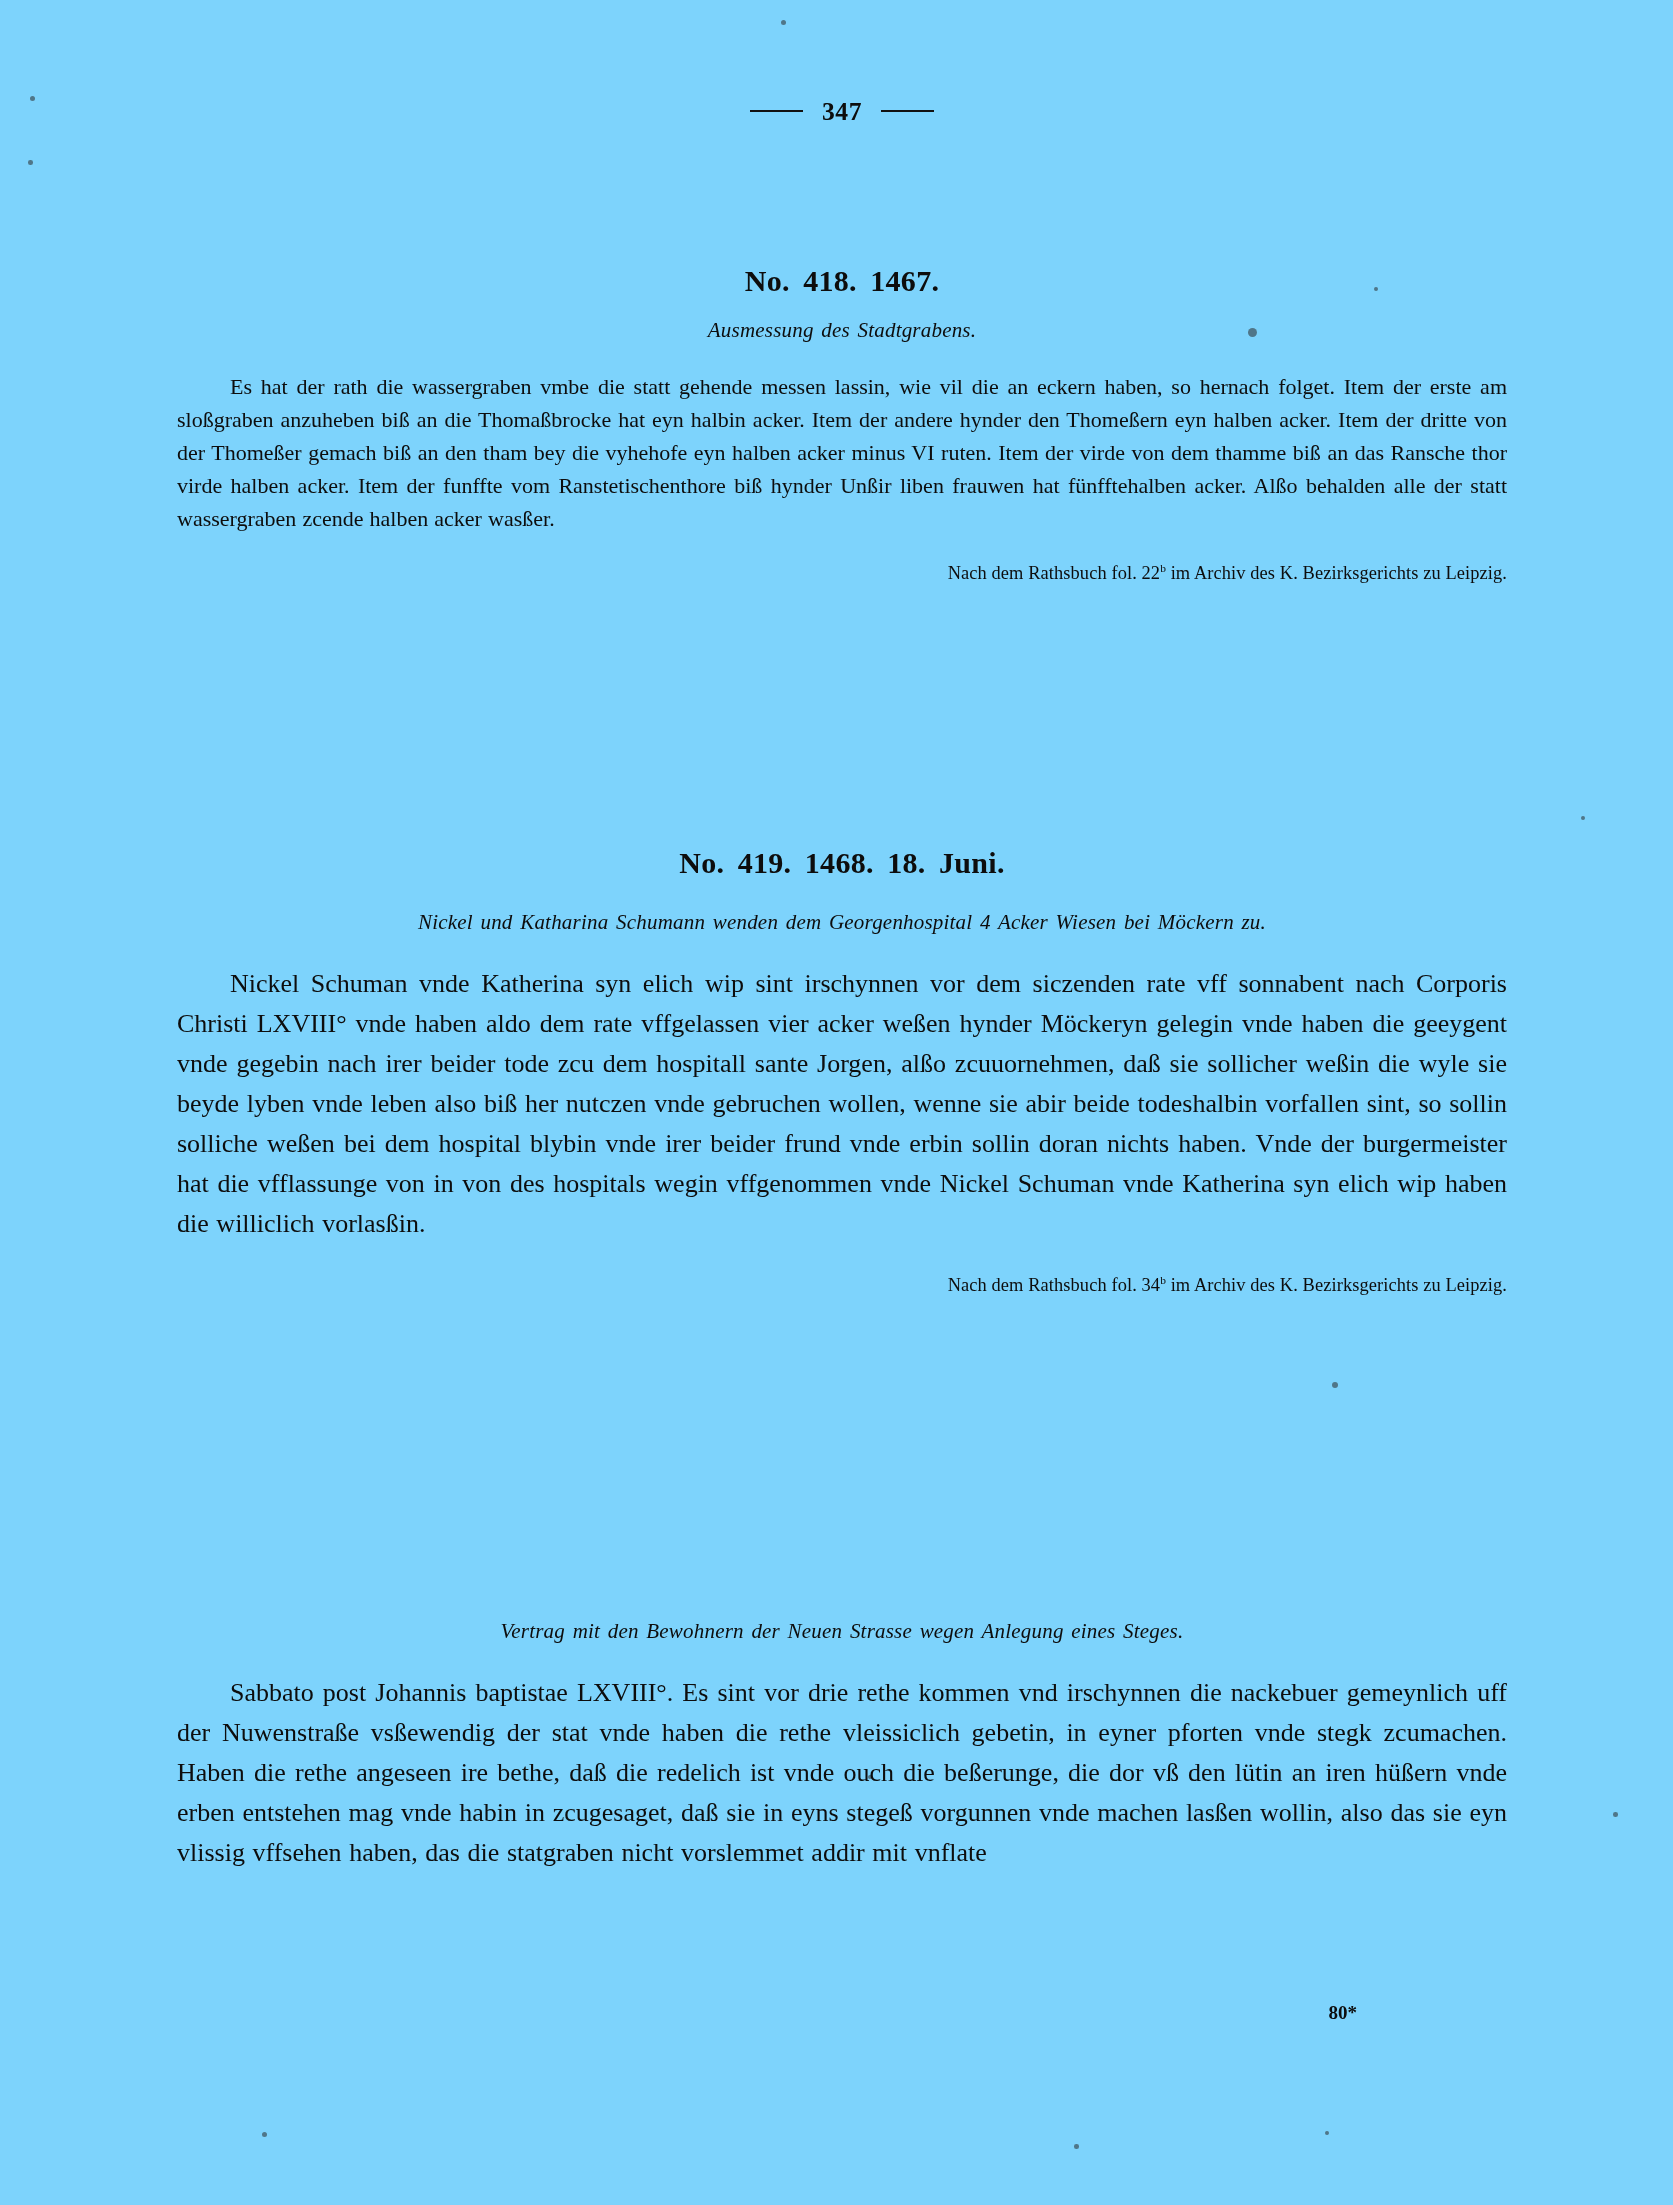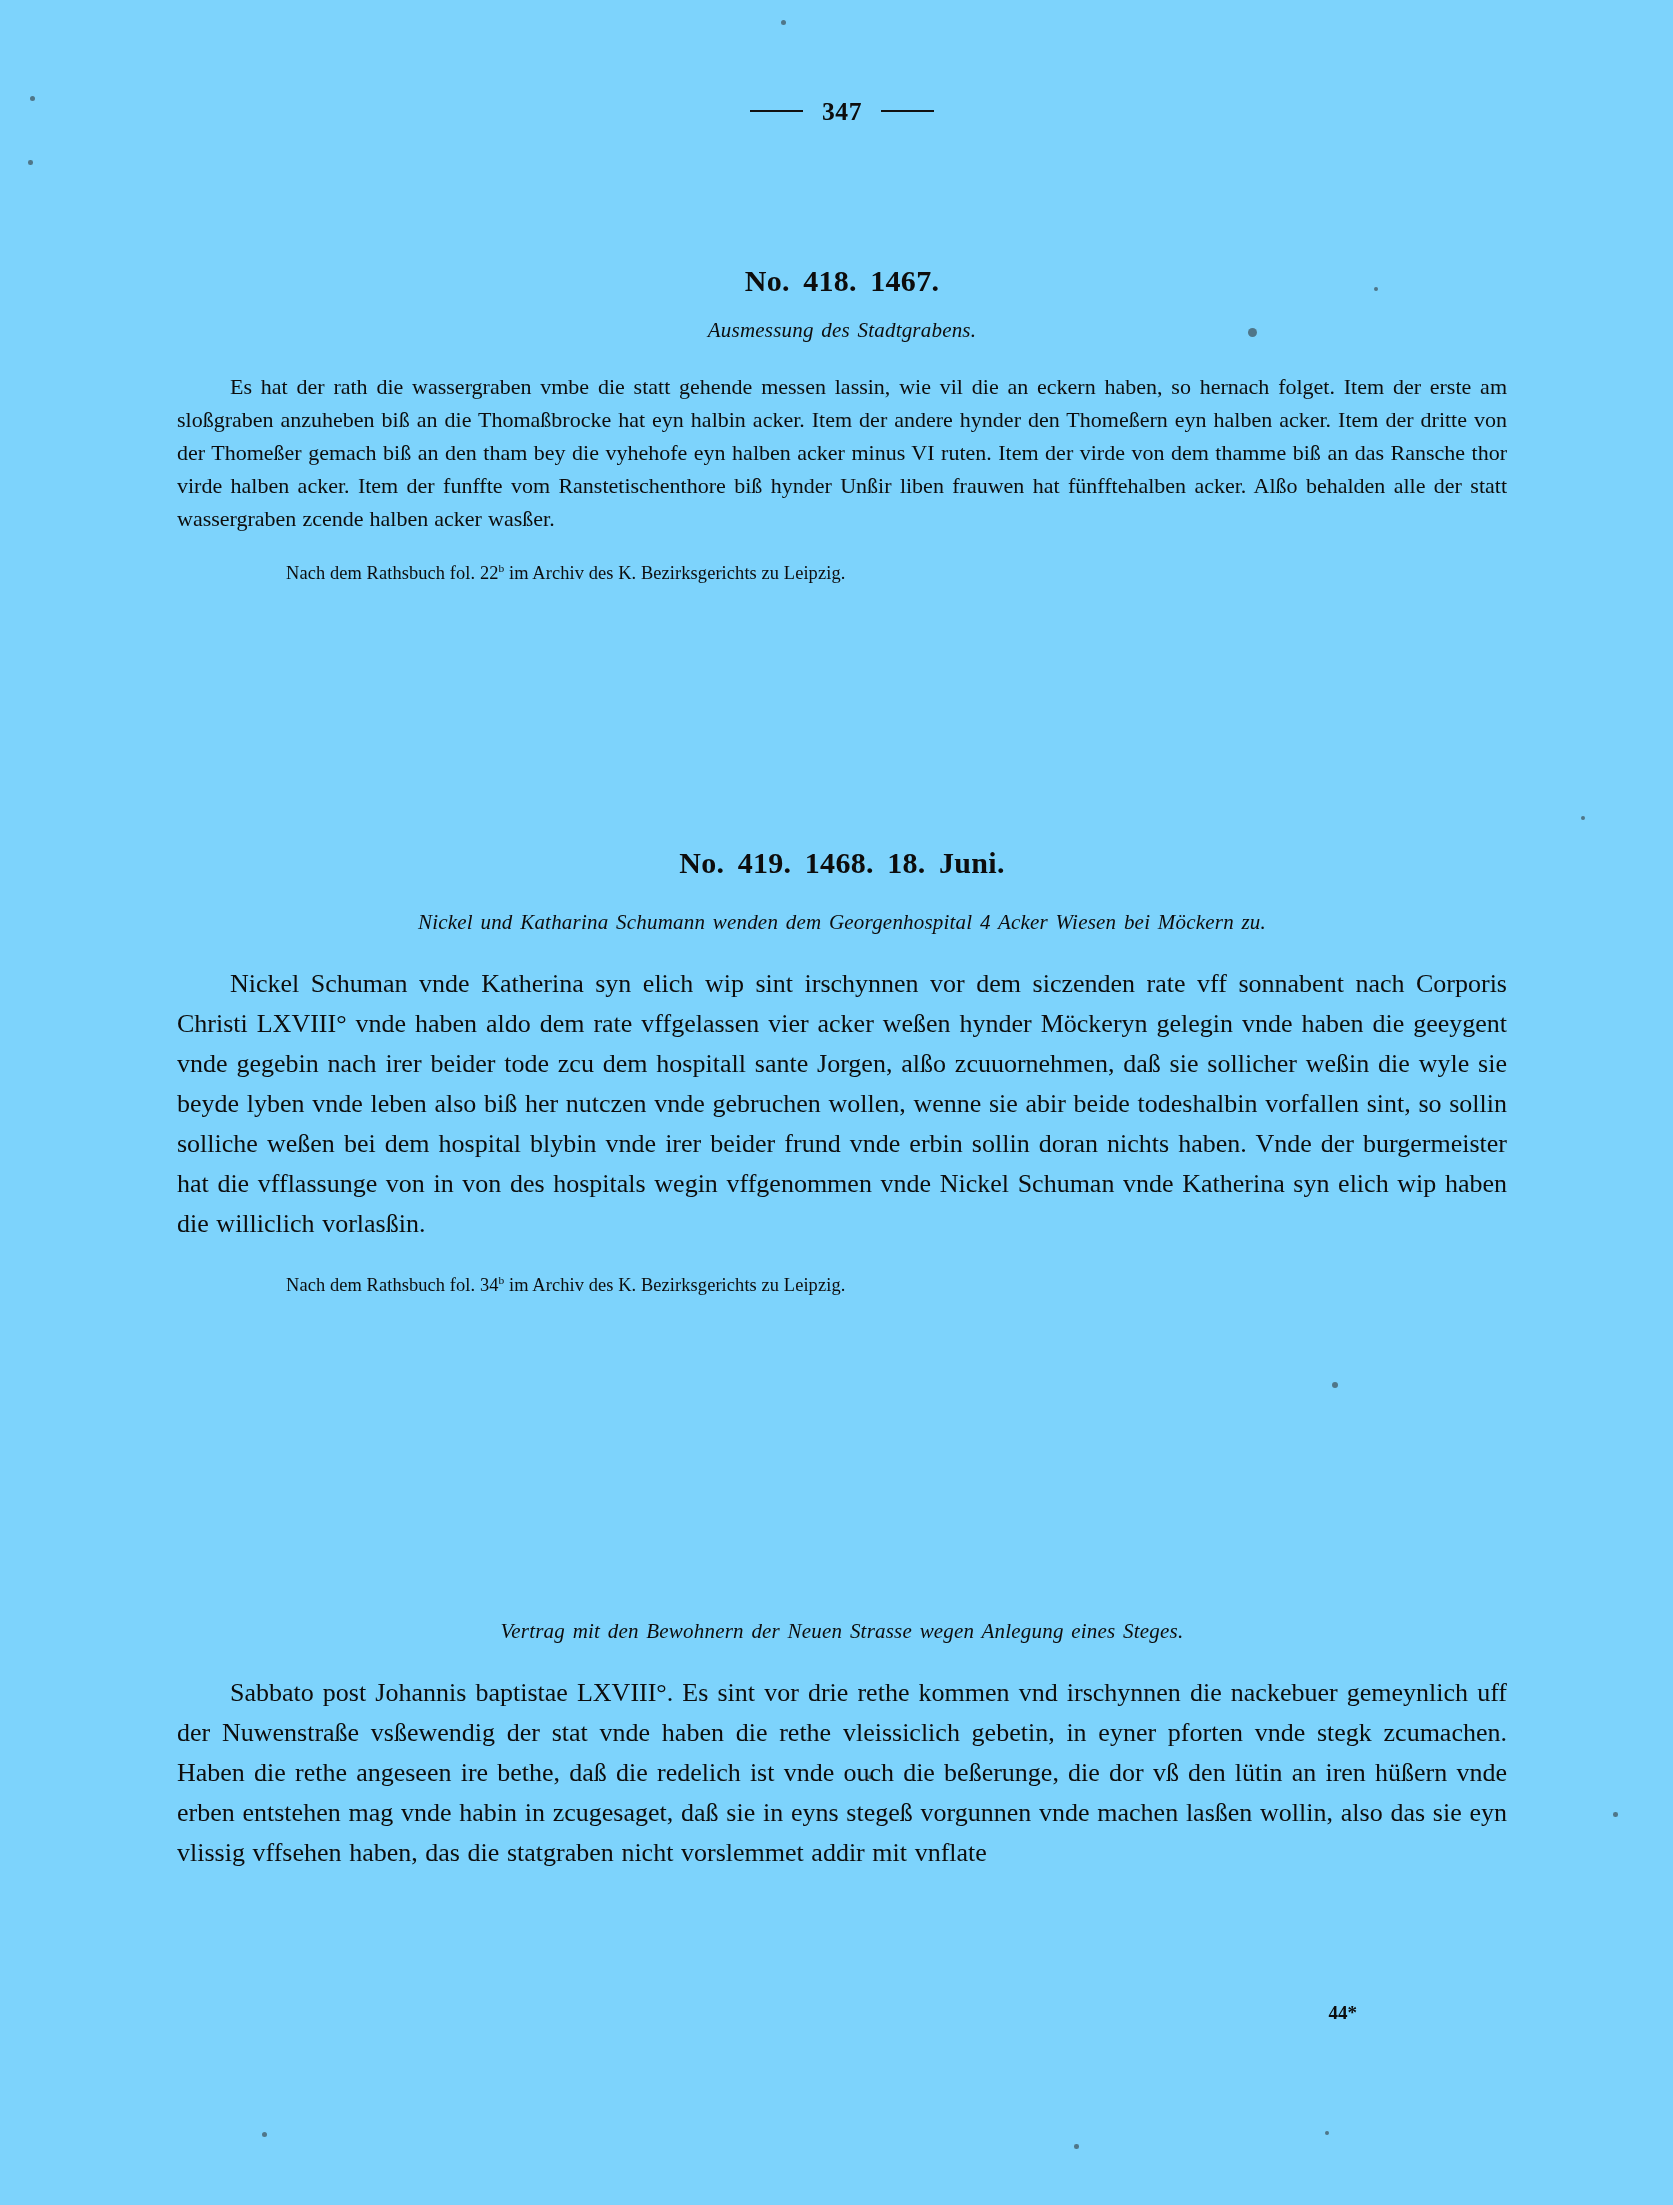--- a/index.html
+++ b/index.html
@@ -75,21 +75,21 @@
     word-spacing: 0.6px;
     hyphens: none;
   }
   .sec-body.lead { text-indent: 53px; }
   .sec-body.wide {
     font-size: 26px;
     line-height: 40px;
     word-spacing: 1.1px;
   }
   .sec-source {
-    text-align: left;
+    text-align: right;
     font-size: 18.4px;
     line-height: 24.5px;
     padding-left: 109px;
     letter-spacing: 0.1px;
   }
   sup { font-size: 0.62em; vertical-align: super; line-height: 0; }
 
   
   .signature {
     position: absolute;
@@ -143,17 +143,17 @@
       <div class="sec-source" style="margin-top:29px;">
         <span>Nach dem Rathsbuch fol. 34</span><sup>b</sup><span> im Archiv des K. Bezirksgerichts zu Leipzig.</span>
       </div>
     </div>
 
     <div class="section" style="position:absolute;top:1589px;left:0;width:1330px;">
       <div class="sec-subtitle" style="margin-top:30px;">Vertrag mit den Bewohnern der Neuen Strasse wegen Anlegung eines Steges.</div>
       <div class="sec-body wide lead" style="margin-top:29px;">Sabbato post Johannis baptistae LXVIII°. Es sint vor drie rethe kommen vnd irschynnen die nackebuer gemeynlich uff der Nuwenstraße vsßewendig der stat vnde haben die rethe vleissiclich gebetin, in eyner pforten vnde stegk zcumachen. Haben die rethe angeseen ire bethe, daß die redelich ist vnde ouch die beßerunge, die dor vß den lütin an iren hüßern vnde erben entstehen mag vnde habin in zcugesaget, daß sie in eyns stegeß vorgunnen vnde machen lasßen wollin, also das sie eyn vlissig vffsehen haben, das die statgraben nicht vorslemmet addir mit vnflate</div>
     </div>
 
-    <div class="signature">44*</div>
+    <div class="signature">80*</div>
 
   </div>
 </div>
 
 
 </body></html>

